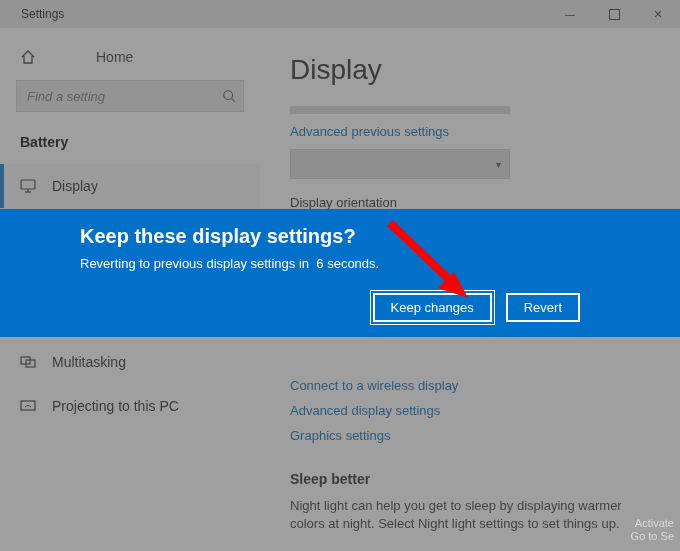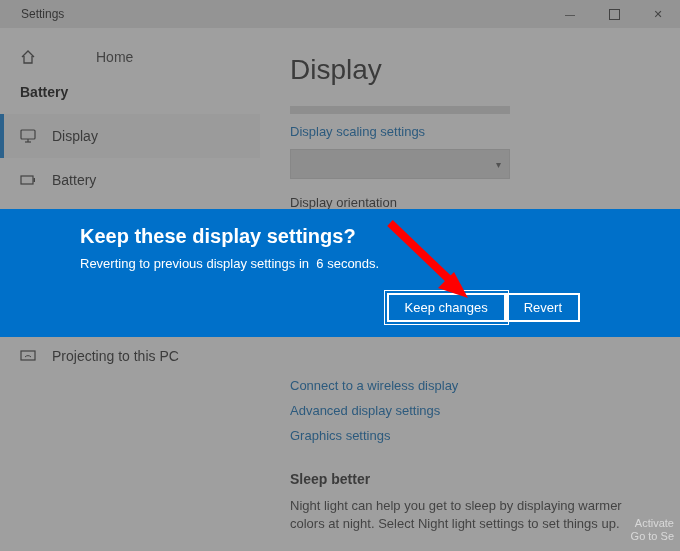--- a/index.html
+++ b/index.html
@@ -42,21 +42,21 @@
   .sect-h{font-size:14px;font-weight:600;margin-top:28px;}
   .body-text{font-size:13px;color:#333;margin-top:10px;line-height:1.4;}
 
   
   .dim{position:absolute;left:0;top:0;width:680px;height:551px;background:rgba(80,80,80,0.55);pointer-events:none;}
 
   
   .dialog{position:absolute;left:0;top:209px;width:680px;height:128px;background:#0070c9;color:#fff;padding:16px 60px 0 80px;}
   .dialog h2{font-weight:700;font-size:20px;}
   .dialog p{font-size:13px;margin-top:8px;}
-  .dialog .btns{display:flex;justify-content:flex-end;margin-top:22px;padding-right:40px;}
+  .dialog .btns{display:flex;justify-content:flex-end;gap:14px;margin-top:22px;padding-right:40px;}
   .dialog button{background:transparent;border:2px solid #fff;color:#fff;font-size:13px;padding:5px 16px;min-width:70px;cursor:pointer;font-family:inherit;}
   .dialog button.primary{outline:1px solid #fff;outline-offset:2px;}
 
   
   .arrow{position:absolute;pointer-events:none;}
 
   
   .watermark{position:absolute;right:6px;bottom:8px;text-align:right;color:rgba(255,255,255,0.6);font-size:11px;line-height:1.2;}
 
   
@@ -78,20 +78,31 @@
 
   <div class="sidebar">
     <div class="home-row">
       <span class="ico">
         <svg width="16" height="16" viewBox="0 0 16 16">
             <path d="M2 8 L8 2 L14 8 M4 7 V14 H12 V7" fill="none" stroke="currentColor" stroke-width="1.3"></path>
           </svg>
       </span>
       <span>Home</span>
     </div>
+    <div class="searchwrap">
+      <div class="search">
+        <input placeholder="Find a setting" style="">
+        <span class="ico">
+          <svg width="14" height="14" viewBox="0 0 16 16">
+              <circle cx="7" cy="7" r="5" fill="none" stroke="currentColor" stroke-width="1.3"></circle>
+              <line x1="11" y1="11" x2="15" y2="15" stroke="currentColor" stroke-width="1.3"></line>
+            </svg>
+        </span>
+      </div>
+    </div>
     <div class="cat">Battery</div>
     <ul class="nav">
       <li class="active">
         <span class="ico">
           <svg width="16" height="14" viewBox="0 0 16 14">
               <rect x="1" y="1" width="14" height="9" rx="1" fill="none" stroke="currentColor" stroke-width="1.2"></rect>
               <line x1="5" y1="13" x2="11" y2="13" stroke="currentColor" stroke-width="1.2"></line>
               <line x1="8" y1="10" x2="8" y2="13" stroke="currentColor" stroke-width="1.2"></line>
             </svg>
         </span>
@@ -141,21 +152,21 @@
             </svg>
         </span>
         <span>Projecting to this PC</span>
       </li>
     </ul>
   </div>
 
   <div class="main">
     <h1>Display</h1>
     <div class="bar"></div>
-    <div class="link">Display scaling settings</div>
+    <div class="link">Advanced previous settings</div>
     <div class="combo">
       <span class="chev">▾</span>
     </div>
     <div class="group-label">Display orientation</div>
     <div class="bar" style="height:12px;"></div>
 
     <div style="height:140px"></div>
     <div class="link">Connect to a wireless display</div>
     <div class="link">Advanced display settings</div>
     <div class="link">Graphics settings</div>

